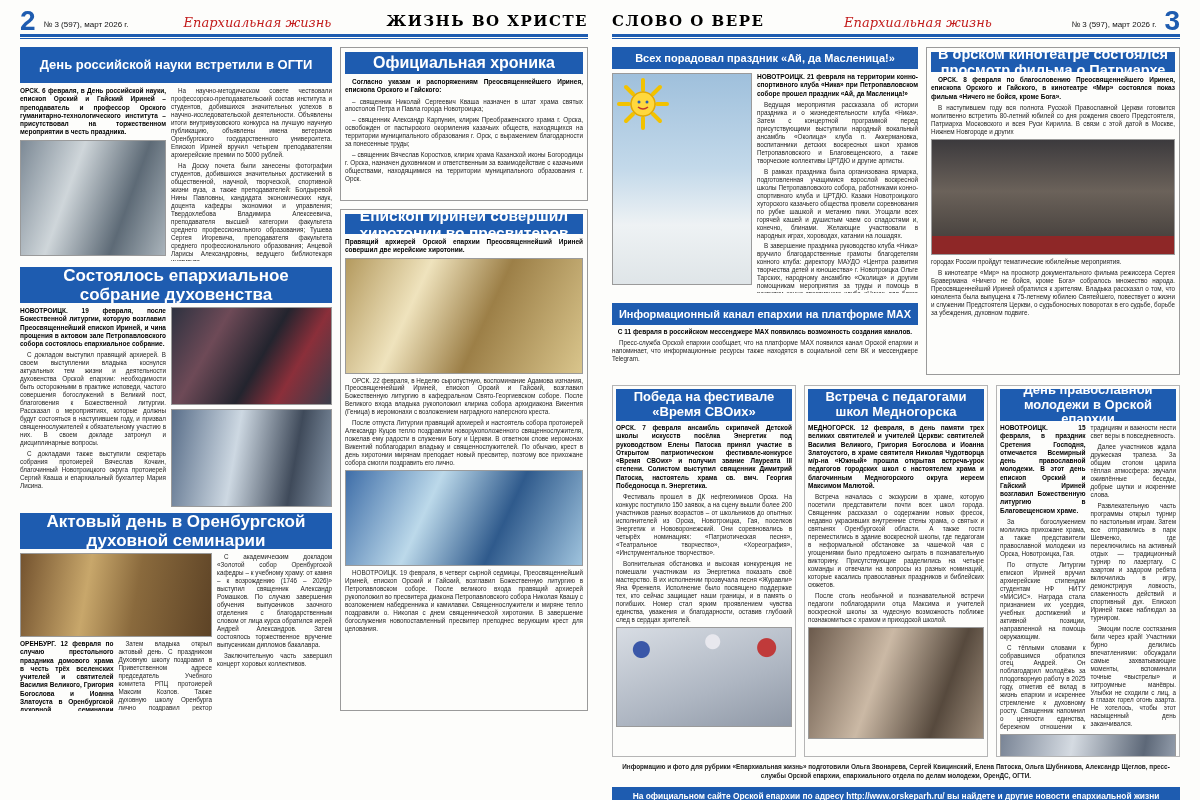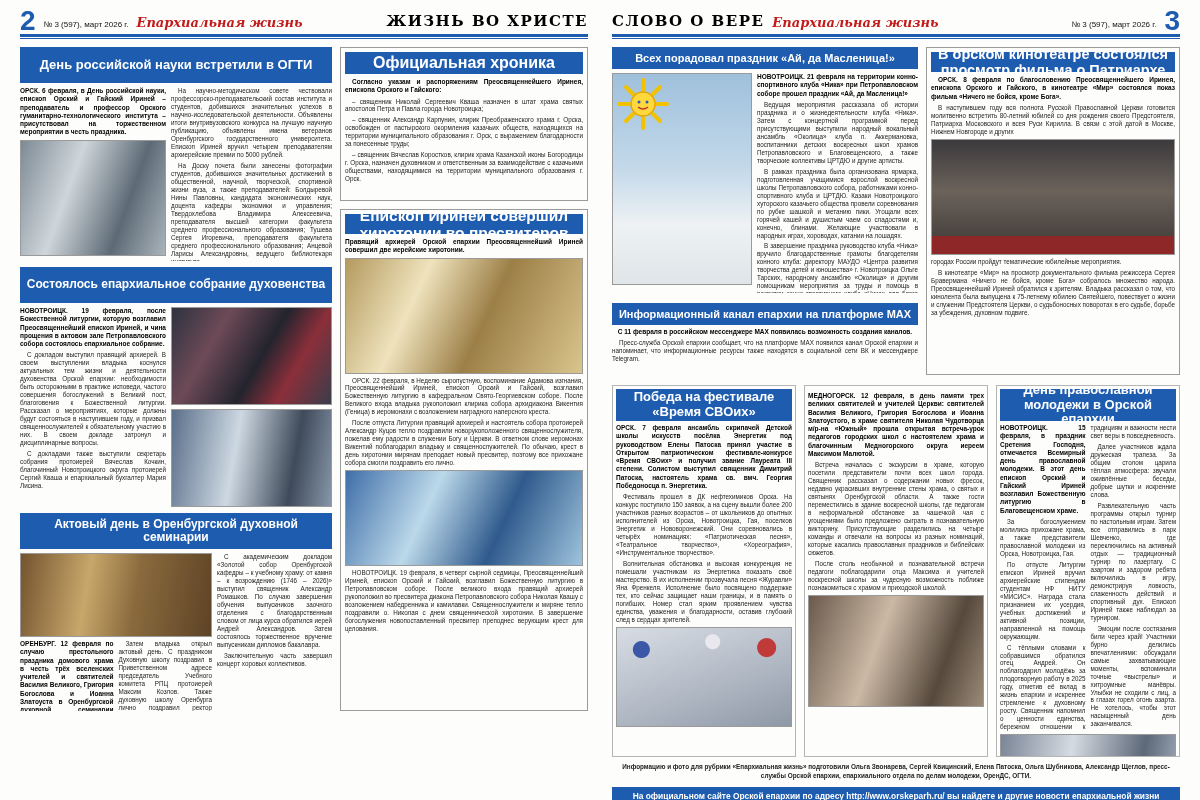--- a/index.html
+++ b/index.html
@@ -6,32 +6,32 @@
   html,body{margin:0;padding:0}
   body{width:1200px;height:800px;background:#fdfdfb;font-family:"Liberation Sans",sans-serif;position:relative;overflow:hidden}
   .page{position:absolute;top:6px;width:568px}
   #pgL{left:20px}
   #pgR{left:612px}
 
   
   .phead{display:flex;align-items:flex-end;gap:8px;height:26px}
   .pnum{font-size:28px;font-weight:bold;color:var(--blue);line-height:22px}
   .iss{font-size:8px;color:#111;padding-bottom:3px;white-space:nowrap}
-  .rub{flex:1;font-family:"DejaVu Serif",serif;font-style:italic;font-weight:bold;color:var(--red);font-size:13px;padding-bottom:2px}
+  .rub{flex:1;text-align:center;font-family:"DejaVu Serif",serif;font-style:italic;font-weight:normal;color:var(--red);font-size:13px;padding-bottom:2px}
   .mast{font-family:"DejaVu Serif",serif;font-weight:bold;font-size:15px;letter-spacing:1.5px;padding-bottom:2px;white-space:nowrap}
   .rule{margin-top:2px;height:5px;border-top:3px solid var(--blue);border-bottom:1px solid var(--blue);box-sizing:border-box}
 
   
   .banner{margin-top:6px;height:70px;background:var(--blue);display:flex;align-items:center;justify-content:center;overflow:hidden}
   .banner span{color:#fff;font-weight:bold;font-size:40px;letter-spacing:-1px;-webkit-text-stroke:1.2px var(--blue-dk);transform:scaleY(1.3);white-space:nowrap}
 
   
   .b{background:var(--blue);color:#fff;font-weight:bold;text-align:center;display:flex;align-items:center;justify-content:center;padding:2px 4px;box-sizing:border-box;line-height:1.12;margin:0}
   .b1{font-size:13px;height:36px}
-  .b1s{font-size:12px;height:36px}
+  .b1s{font-size:17px;height:36px}
   .b2{font-size:15.5px;height:20px}
   .b3{font-size:13px;height:32px}
   .bm{font-size:11px;height:22px}
   .bc{font-size:16px;height:22px}
 
   
   .art p{margin:0 0 3px;font-size:6.3px;line-height:1.27;text-align:justify;color:var(--ink);text-indent:7px}
   .art p.lead{font-weight:bold;font-size:6.5px;color:#000}
   .art p.nolead-indent{text-indent:0}
 
@@ -246,20 +246,21 @@
 
       <article class="art art3">
         <h2 class="b b3">Победа на фестивале «Время СВОих»</h2>
         <p class="lead nolead-indent" style="margin-top:3px">ОРСК. 7 февраля ансамбль скрипачей Детской школы искусств посёлка Энергетик под руководством Елены Патоска принял участие в Открытом патриотическом фестивале-конкурсе «Время СВОих» и получил звание Лауреата III степени. Солистом выступил священник Димитрий Патоска, настоятель храма св. вмч. Георгия Победоносца п. Энергетика.</p>
         <p>Фестиваль прошел в ДК нефтехимиков Орска. На конкурс поступило 150 заявок, а на сцену вышли более 200 участников разных возрастов – от школьников до опытных исполнителей из Орска, Новотроицка, Гая, поселков Энергетик и Нововоронежский. Они соревновались в четырёх номинациях: «Патриотическая песня», «Театральное творчество», «Хореография», «Инструментальное творчество».</p>
         <p>Волнительная обстановка и высокая конкуренция не помешали участникам из Энергетика показать своё мастерство. В их исполнении прозвучала песня «Журавли» Яна Френкеля. Исполнение было посвящено поддержке тех, кто сейчас защищает наши границы, и в память о погибших. Номер стал ярким проявлением чувства единства, уважения и благодарности, оставив глубокий след в сердцах зрителей.</p>
         <div class="ph ph-fest"></div>
       </article>
 
       <article class="art art3">
+        <h2 class="b b3">Встреча с педагогами школ Медногорска</h2>
         <p class="lead nolead-indent" style="margin-top:3px">МЕДНОГОРСК. 12 февраля, в день памяти трех великих святителей и учителей Церкви: святителей Василия Великого, Григория Богослова и Иоанна Златоустого, в храме святителя Николая Чудотворца м/р-на «Южный» прошла открытая встреча-урок педагогов городских школ с настоятелем храма и благочинным Медногорского округа иереем Максимом Малютой.</p>
         <p>Встреча началась с экскурсии в храме, которую посетили представители почти всех школ города. Священник рассказал о содержании новых фресок, недавно украсивших внутренние стены храма, о святых и святынях Оренбургской области. А также гости переместились в здание воскресной школы, где педагогам в неформальной обстановке за чашечкой чая с угощениями было предложено сыграть в познавательную викторину. Присутствующие разделились на четыре команды и отвечали на вопросы из разных номинаций, которые касались православных праздников и библейских сюжетов.</p>
         <p>После столь необычной и познавательной встречи педагоги поблагодарили отца Максима и учителей воскресной школы за чудесную возможность поближе познакомиться с храмом и приходской школой.</p>
         <div class="ph ph-teach"></div>
       </article>
 
       <article class="art art3">
         <h2 class="b b3">День православной молодежи в Орской епархии</h2>
         <div class="cols2" style="margin-top:3px">
           <p class="lead nolead-indent">НОВОТРОИЦК. 15 февраля, в праздник Сретения Господня, отмечается Всемирный день православной молодежи. В этот день епископ Орский и Гайский Ириней возглавил Божественную литургию в Благовещенском храме.</p>

